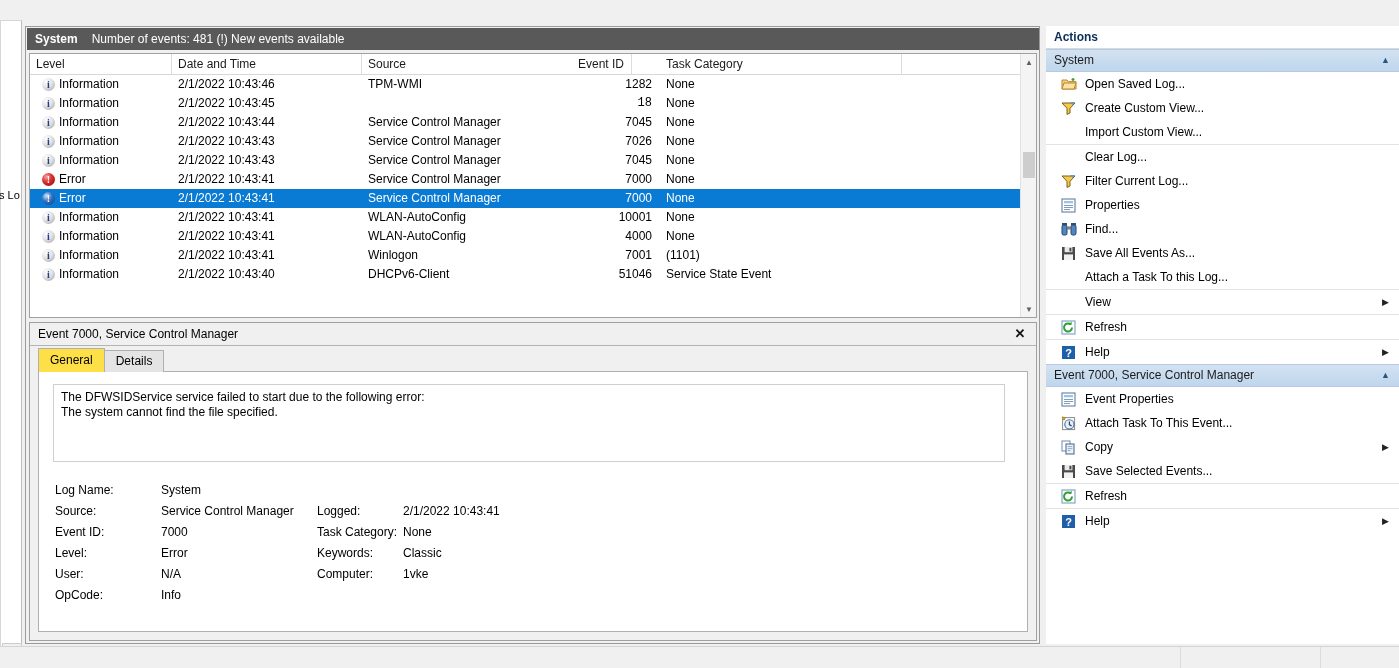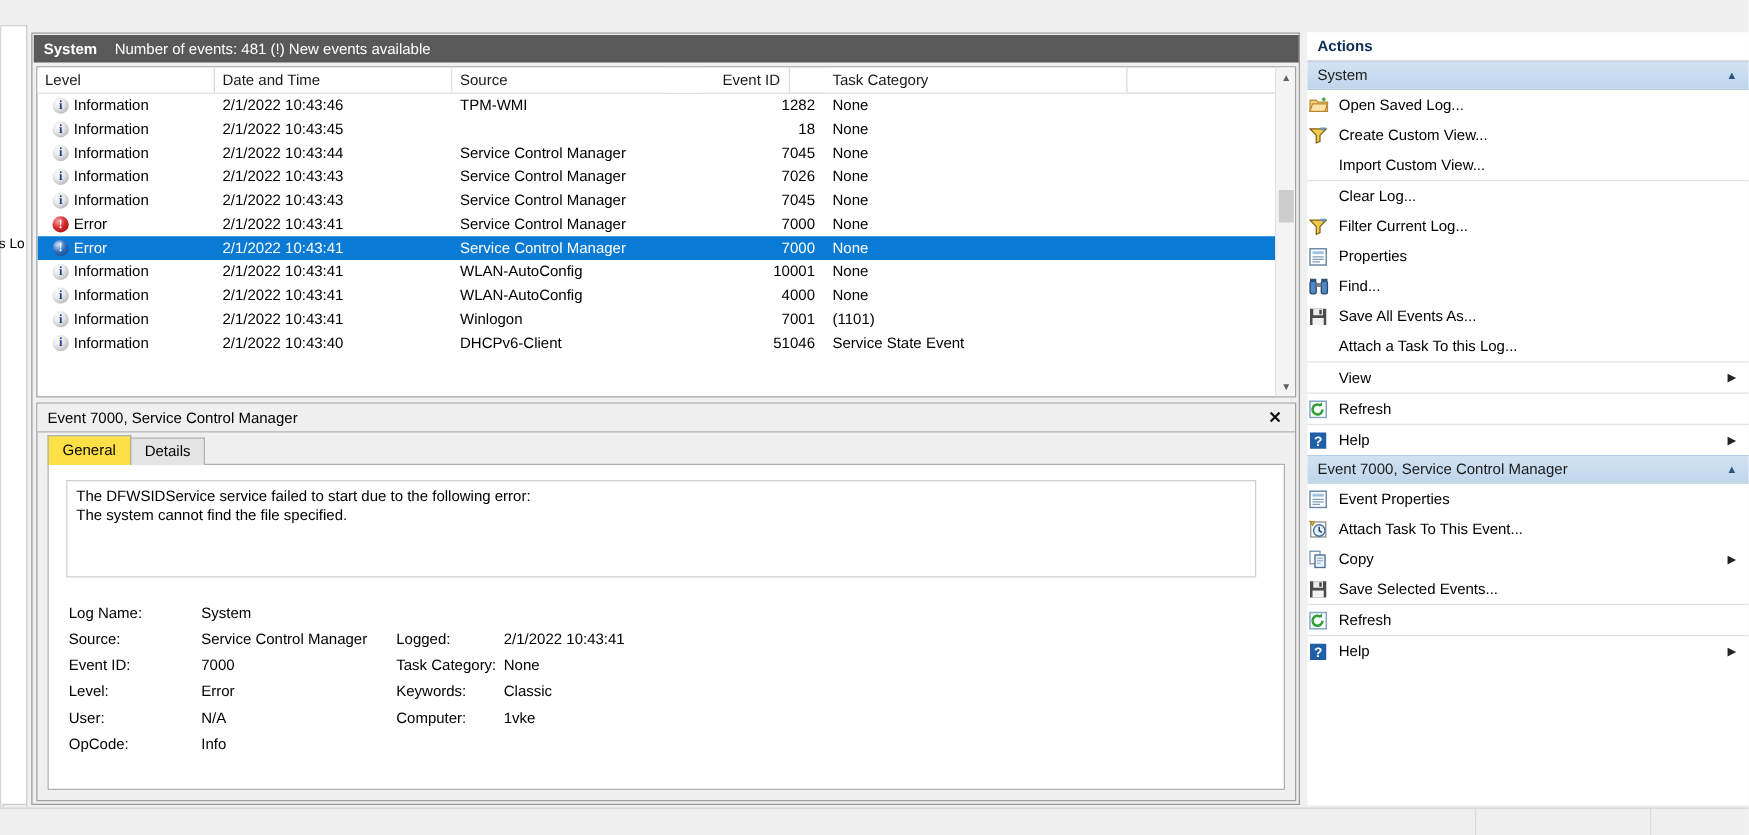--- a/index.html
+++ b/index.html
@@ -155,21 +155,21 @@
   }
   .act-group-head {
     position: relative; height: 21px; line-height: 21px; padding-left: 8px;
     font-size: 12px; color: #1b1b1b; cursor: pointer;
     background: linear-gradient(to bottom, #d2e2f2 0%, #bfd6ec 100%);
     border-top: 1px solid #b4cbe3; border-bottom: 1px solid #b4cbe3;
   }
   .act-chevron { position: absolute; right: 9px; top: 0; font-size: 9px; color: #27557f; }
   .act-item {
     position: relative; height: 24px; display: flex; align-items: center;
-    padding-left: 0; font-size: 12px; color: #000; cursor: pointer;
+    padding-left: 14px; font-size: 12px; color: #000; cursor: pointer;
   }
   .act-item.sep { border-top: 1px solid #e3e3e3; }
   .act-icon {
     width: 17px; height: 16px; margin-right: 8px; flex: 0 0 17px;
     display: flex; align-items: center; justify-content: center;
   }
   .act-item .ilabel { white-space: nowrap; }
   .submenu-arrow { position: absolute; right: 10px; font-size: 9px; color: #222; }
 
   
@@ -219,21 +219,21 @@
             <div class="cell" style="left: 630px; width: 242px;">None</div>
           </div>
           <div class="erow">
             <div class="cell" style="left: 0px; width: 142px;">
               <div class="lvl">
                 <span class="ico info">i</span>
                 <span>Information</span>
               </div>
             </div>
             <div class="cell" style="left: 142px; width: 190px;">2/1/2022 10:43:45</div>
-            <div class="cell num" style="left: 532px; width: 98px;">18</div>
+            <div class="cell num" style="left: 532px; width: 98px; font-family: Liberation Mono, monospace;">18</div>
             <div class="cell" style="left: 630px; width: 242px;">None</div>
           </div>
           <div class="erow">
             <div class="cell" style="left: 0px; width: 142px;">
               <div class="lvl">
                 <span class="ico info">i</span>
                 <span>Information</span>
               </div>
             </div>
             <div class="cell" style="left: 142px; width: 190px;">2/1/2022 10:43:44</div>

